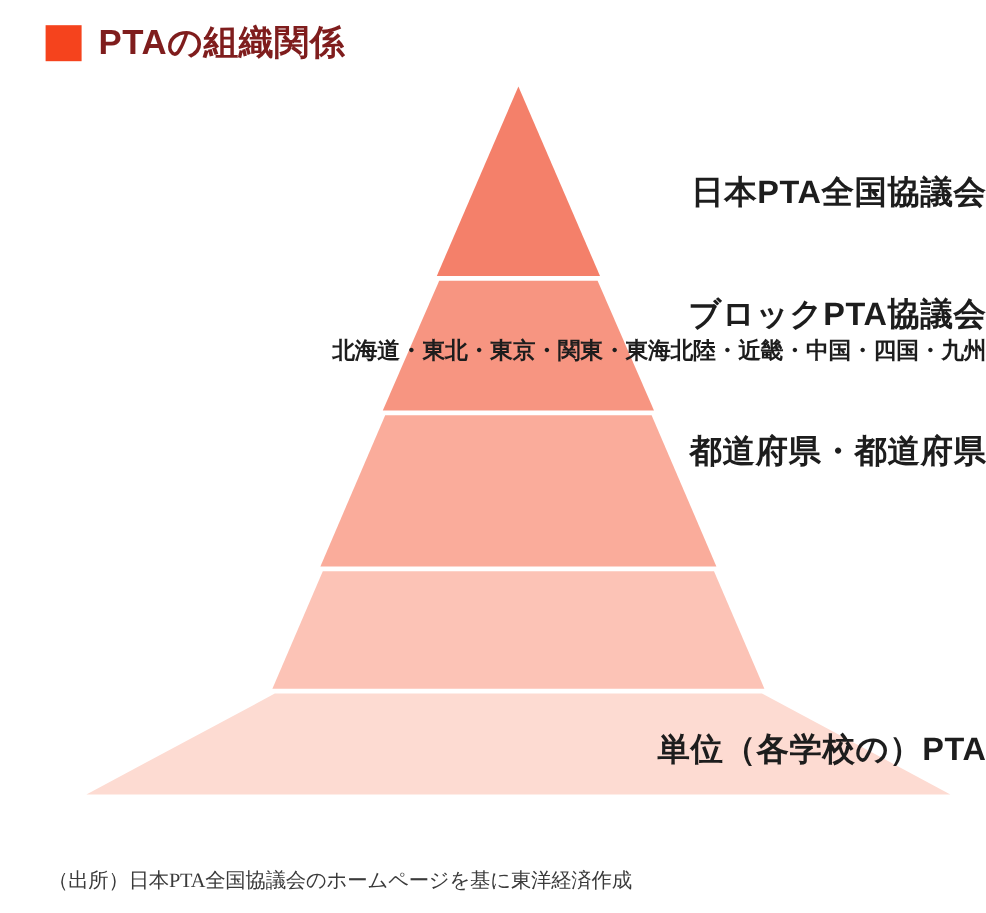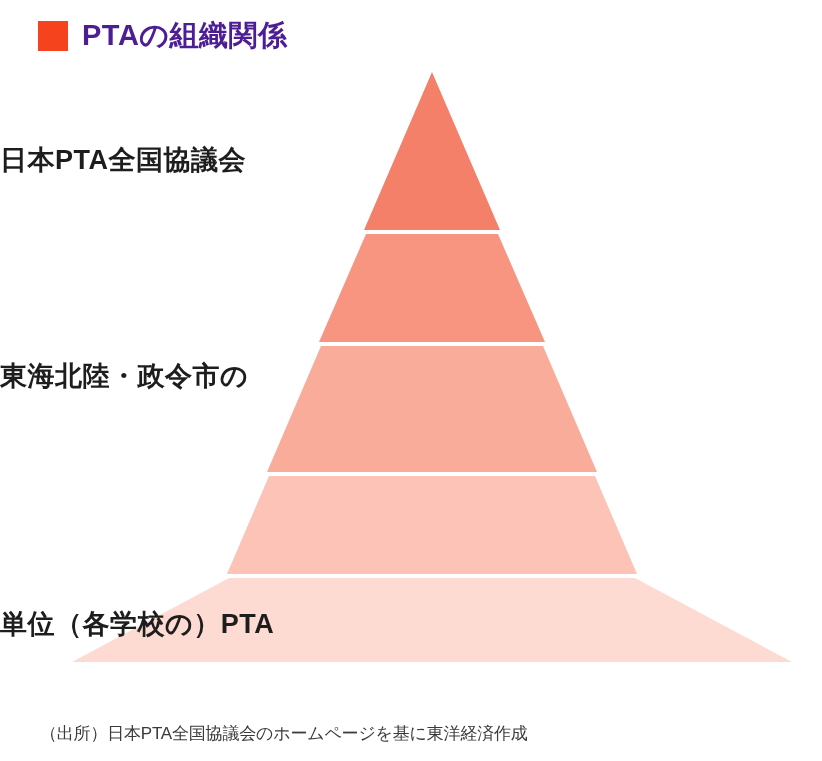--- a/index.html
+++ b/index.html
@@ -27,42 +27,42 @@
   }
   .title-marker {
     width: 30px;
     height: 30px;
     background: #f5431d;
   }
   .title-text {
     font-size: 29px;
     font-weight: bold;
     letter-spacing: 0.5px;
-    color: #4c1d95;
+    color: #7f1d1d;
     white-space: nowrap;
   }
 
   
   .pyramid-wrap {
     position: absolute;
     left: 0;
     top: 62px;
     width: 822px;
     height: 620px;
   }
   .pyramid-svg {
     position: absolute;
     left: 0;
     top: 0;
   }
 
   .band-label {
     position: absolute;
     width: 822px;
-    text-align: left;
+    text-align: right;
     color: #1d1d1d;
     line-height: 1.22;
     pointer-events: none;
   }
   .lbl-main {
     font-size: 27px;
     font-weight: bold;
     letter-spacing: 0.5px;
   }
   .lbl-sub {
@@ -81,20 +81,21 @@
 
   
   .source-note {
     position: absolute;
     left: 40px;
     top: 722px;
     font-size: 17px;
     color: #3a3a3a;
     letter-spacing: -0.2px;
     white-space: nowrap;
+    font-family: Liberation Serif, serif;
   }
 </style>
 </head>
 <body>
 
 <div class="title-row">
   <div class="title-marker"></div>
   <div class="title-text">PTAの組織関係</div>
 </div>
 
@@ -110,23 +111,27 @@
 
     <polygon points="269,414 595,414 637,512 227,512" fill="#fcc3b6"></polygon>
 
     <polygon points="229,516 635,516 792,600 72,600" fill="#fddbd2"></polygon>
   </svg>
 
   <div class="band-label band-1">
     <div class="lbl-main">日本PTA全国協議会</div>
   </div>
 
+  <div class="band-label band-2">
+    <div class="lbl-main">ブロックPTA協議会</div>
+    <div class="lbl-sub">北海道・東北・東京・関東・東海北陸・近畿・中国・四国・九州</div>
+  </div>
 
   <div class="band-label band-3">
-    <div class="lbl-main">東海北陸・政令市の</div>
+    <div class="lbl-main">都道府県・都道府県</div>
   </div>
 
 
   <div class="band-label band-5">
     <div class="lbl-main">単位（各学校の）PTA</div>
   </div>
 
 </div>
 
 <div class="source-note">（出所）日本PTA全国協議会のホームページを基に東洋経済作成</div>

